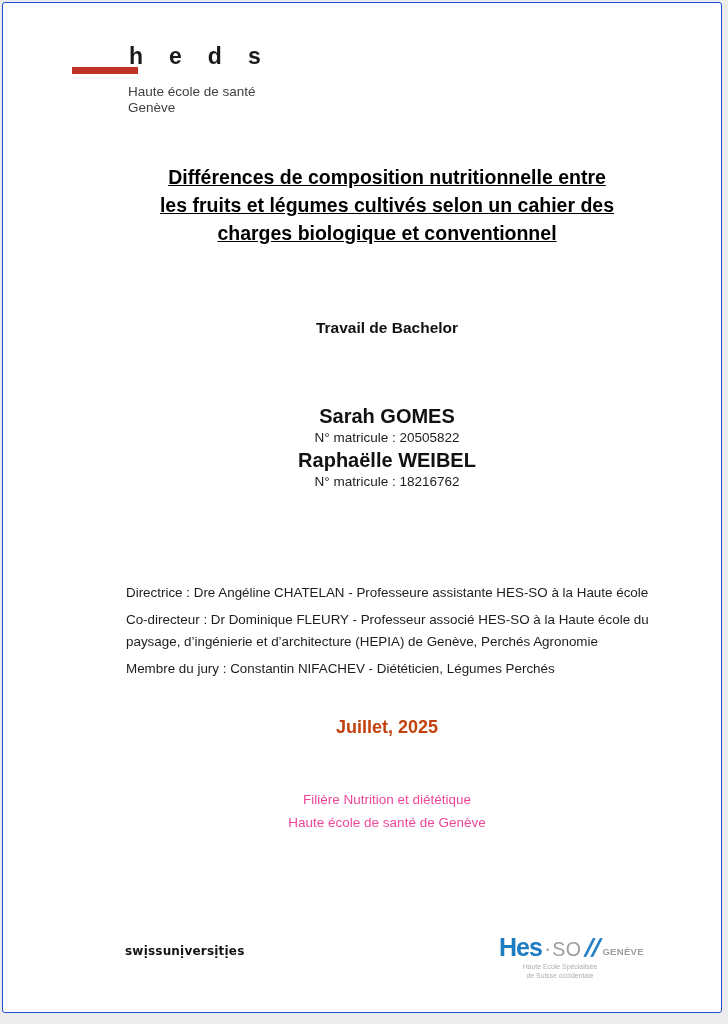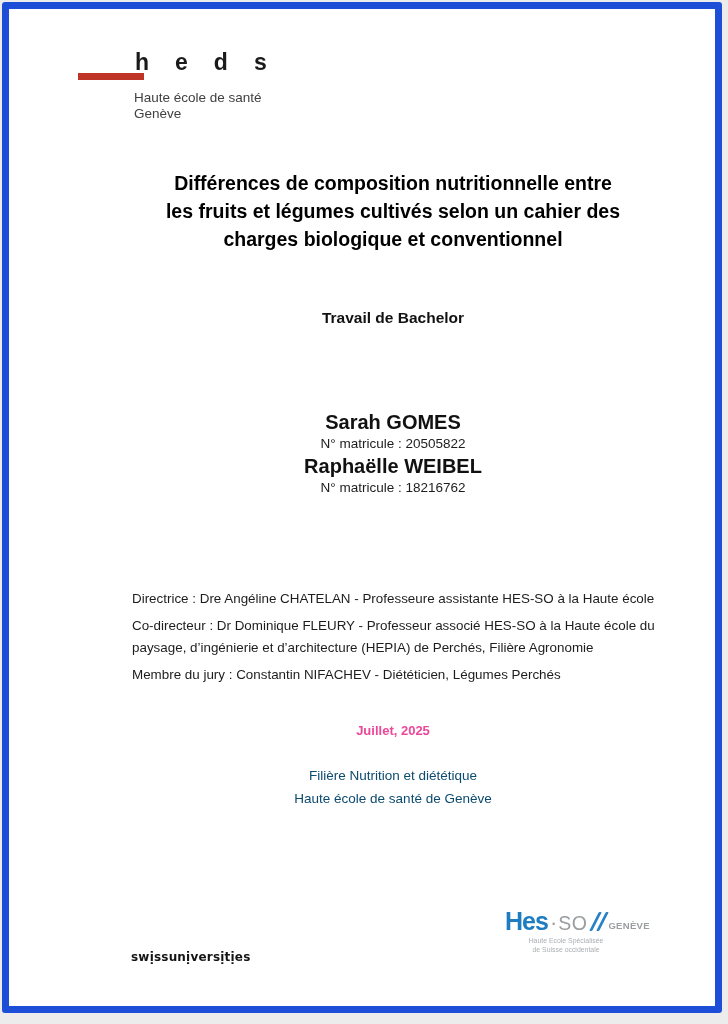--- a/index.html
+++ b/index.html
@@ -4,58 +4,58 @@
 <style>
   html,body{margin:0;padding:0;}
   body{
     width:728px;height:1024px;position:relative;overflow:hidden;
     background:#ececec;
     font-family:"Liberation Sans", sans-serif;
     -webkit-font-smoothing:antialiased;
   }
   .page{
     position:absolute;left:2px;top:2px;width:720px;height:1011px;
-    background:#ffffff;border:7px solid #1d4ed8;border-radius:3px;
+    background:#ffffff;border:1px solid #1d4ed8;border-radius:3px;
     box-sizing:border-box;
   }
   
   .heds-word{
     position:absolute;left:126px;top:40px;
     font-size:23px;font-weight:bold;color:#1a1a1a;letter-spacing:26px;
   }
   .heds-bar{
     position:absolute;left:69px;top:64px;width:66px;height:7px;
     background:#bf3427;
   }
   .heds-addr{
     position:absolute;left:125px;top:81px;
     font-size:13.5px;line-height:15.5px;color:#404040;
   }
   
   .ccol{position:absolute;left:104px;width:560px;text-align:center;}
-  .title-block{top:160px;font-size:19.5px;font-weight:bold;color:#000;line-height:28px;}
+  .title-block{top:160px;font-size:19.5px;font-weight:bold;color:#000;line-height:28px;text-decoration:underline;}
   .title-block div{white-space:nowrap;}
-  .subtitle{top:300px;font-size:15.5px;font-weight:bold;color:#111;}
+  .subtitle{top:316px;font-size:15.5px;font-weight:bold;color:#111;}
   .authors{top:402px;font-size:13.5px;line-height:22px;color:#1d1d1d;}
   .authors .name{font-weight:bold;font-size:20px;color:#111;}
-  .date-line{top:714px;font-size:13px;font-weight:bold;color:#ec4899;}
-  .program{top:756px;font-size:13.5px;line-height:22.5px;color:#0c4a6e;}
+  .date-line{top:714px;font-size:18px;font-weight:bold;color:#c2410c;}
+  .program{top:786px;font-size:13.5px;line-height:22.5px;color:#ec4899;}
   
   .committee{
     position:absolute;left:123px;top:574px;width:540px;
     font-size:13.4px;line-height:22px;color:#1d1d1d;
   }
   .committee p{margin:0 0 5px 0;}
   
   .swissuni{
     position:absolute;left:122px;top:941px;
     font-family:"DejaVu Sans", sans-serif;
     font-size:12px;font-weight:bold;color:#141414;letter-spacing:0.2px;
   }
-  .hesso{position:absolute;left:496px;top:898px;width:160px;}
+  .hesso{position:absolute;left:496px;top:930px;width:160px;}
   .hesso-row{display:flex;align-items:baseline;}
   .hesso-hes{font-size:25px;font-weight:bold;color:#1e7dc1;letter-spacing:-1px;}
   .hesso-dot{font-size:22px;color:#9a9ea1;margin:0 1px 0 2px;}
   .hesso-so{font-size:19.5px;color:#9a9ea1;letter-spacing:0.5px;}
   .hesso-slashes{display:inline-flex;margin:0 5px 0 7px;position:relative;bottom:-1px;}
   .hesso-slashes i{
     display:block;width:2.5px;height:19px;background:#2a82c6;
     transform:skewX(-27deg);border-radius:1px;
   }
   .hesso-slashes i + i{margin-left:4px;}
@@ -96,21 +96,21 @@
   </div>
 
   <div class="committee">
     <p>
       </p>
       <div>Directrice : Dre Angéline CHATELAN - Professeure assistante HES-SO à la Haute école</div>
     <p></p>
     <p>
       </p>
       <div>Co-directeur : Dr Dominique FLEURY - Professeur associé HES-SO à la Haute école du</div>
-      <div>paysage, d’ingénierie et d’architecture (HEPIA) de Perchés, Filière Agronomie</div>
+      <div>paysage, d’ingénierie et d’architecture (HEPIA) de Genève, Perchés Agronomie</div>
     <p></p>
     <p>
       </p>
       <div>Membre du jury : Constantin NIFACHEV - Diététicien, Légumes Perchés</div>
     <p></p>
   </div>
 
   <div class="ccol date-line">Juillet, 2025</div>
 
   <div class="ccol program">

